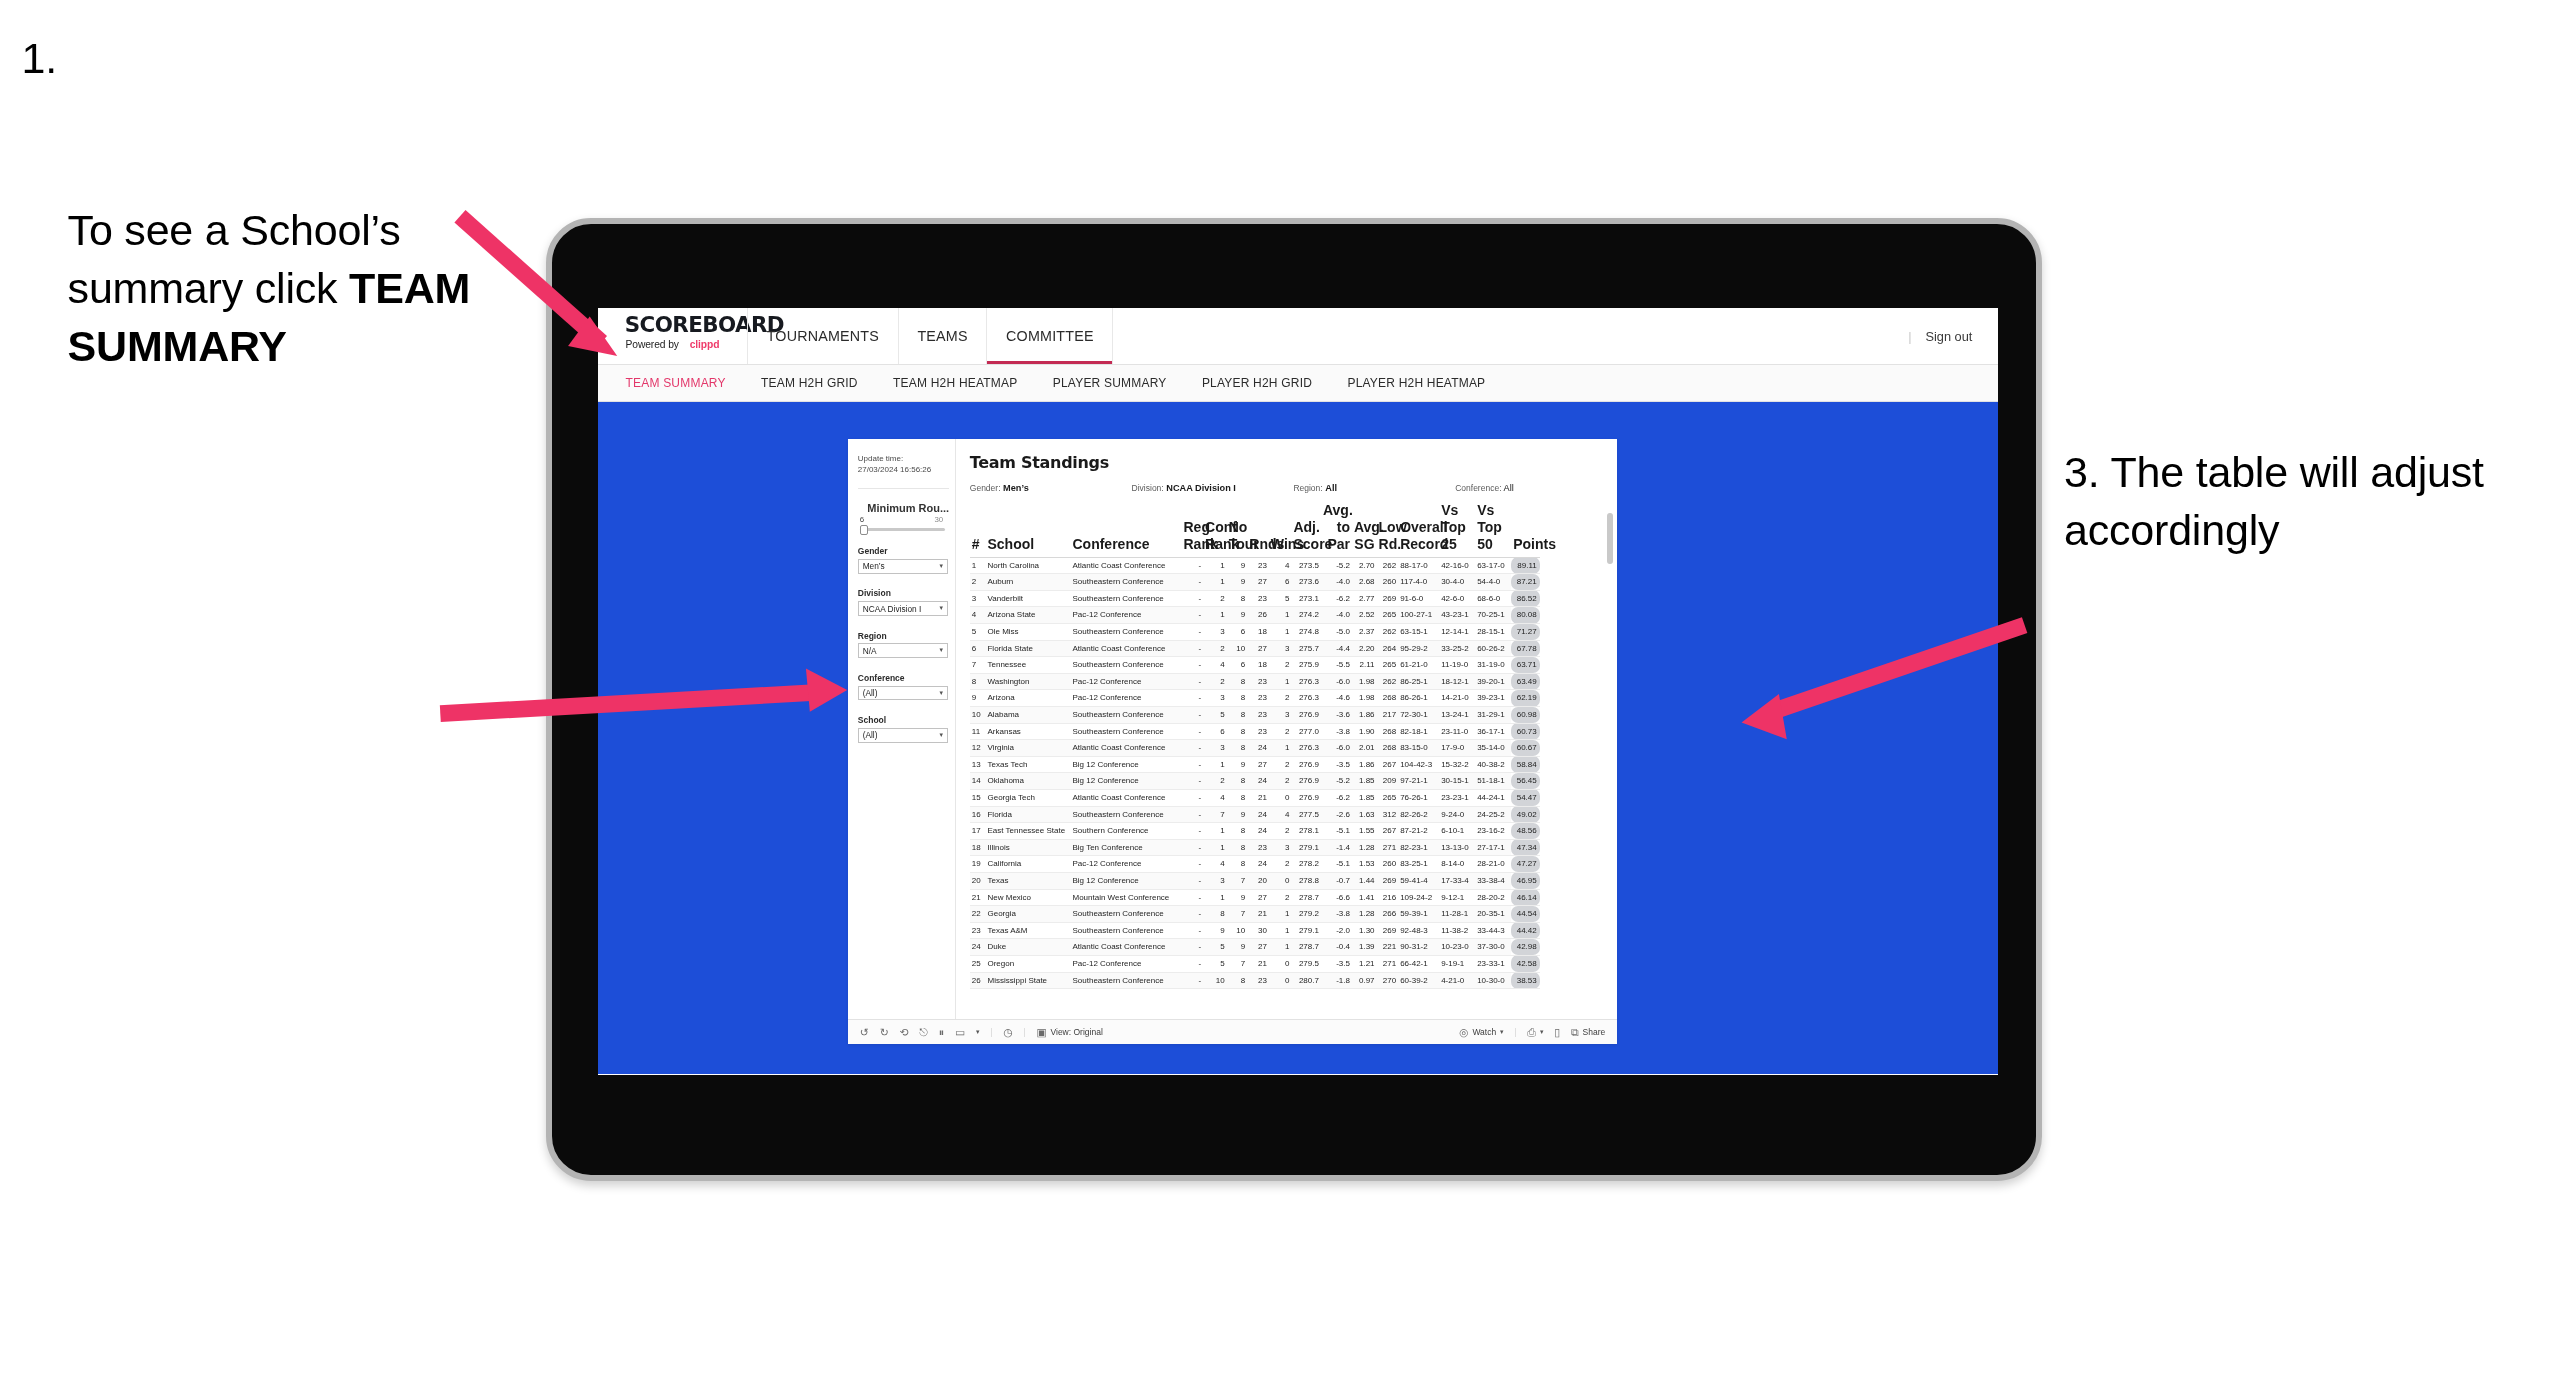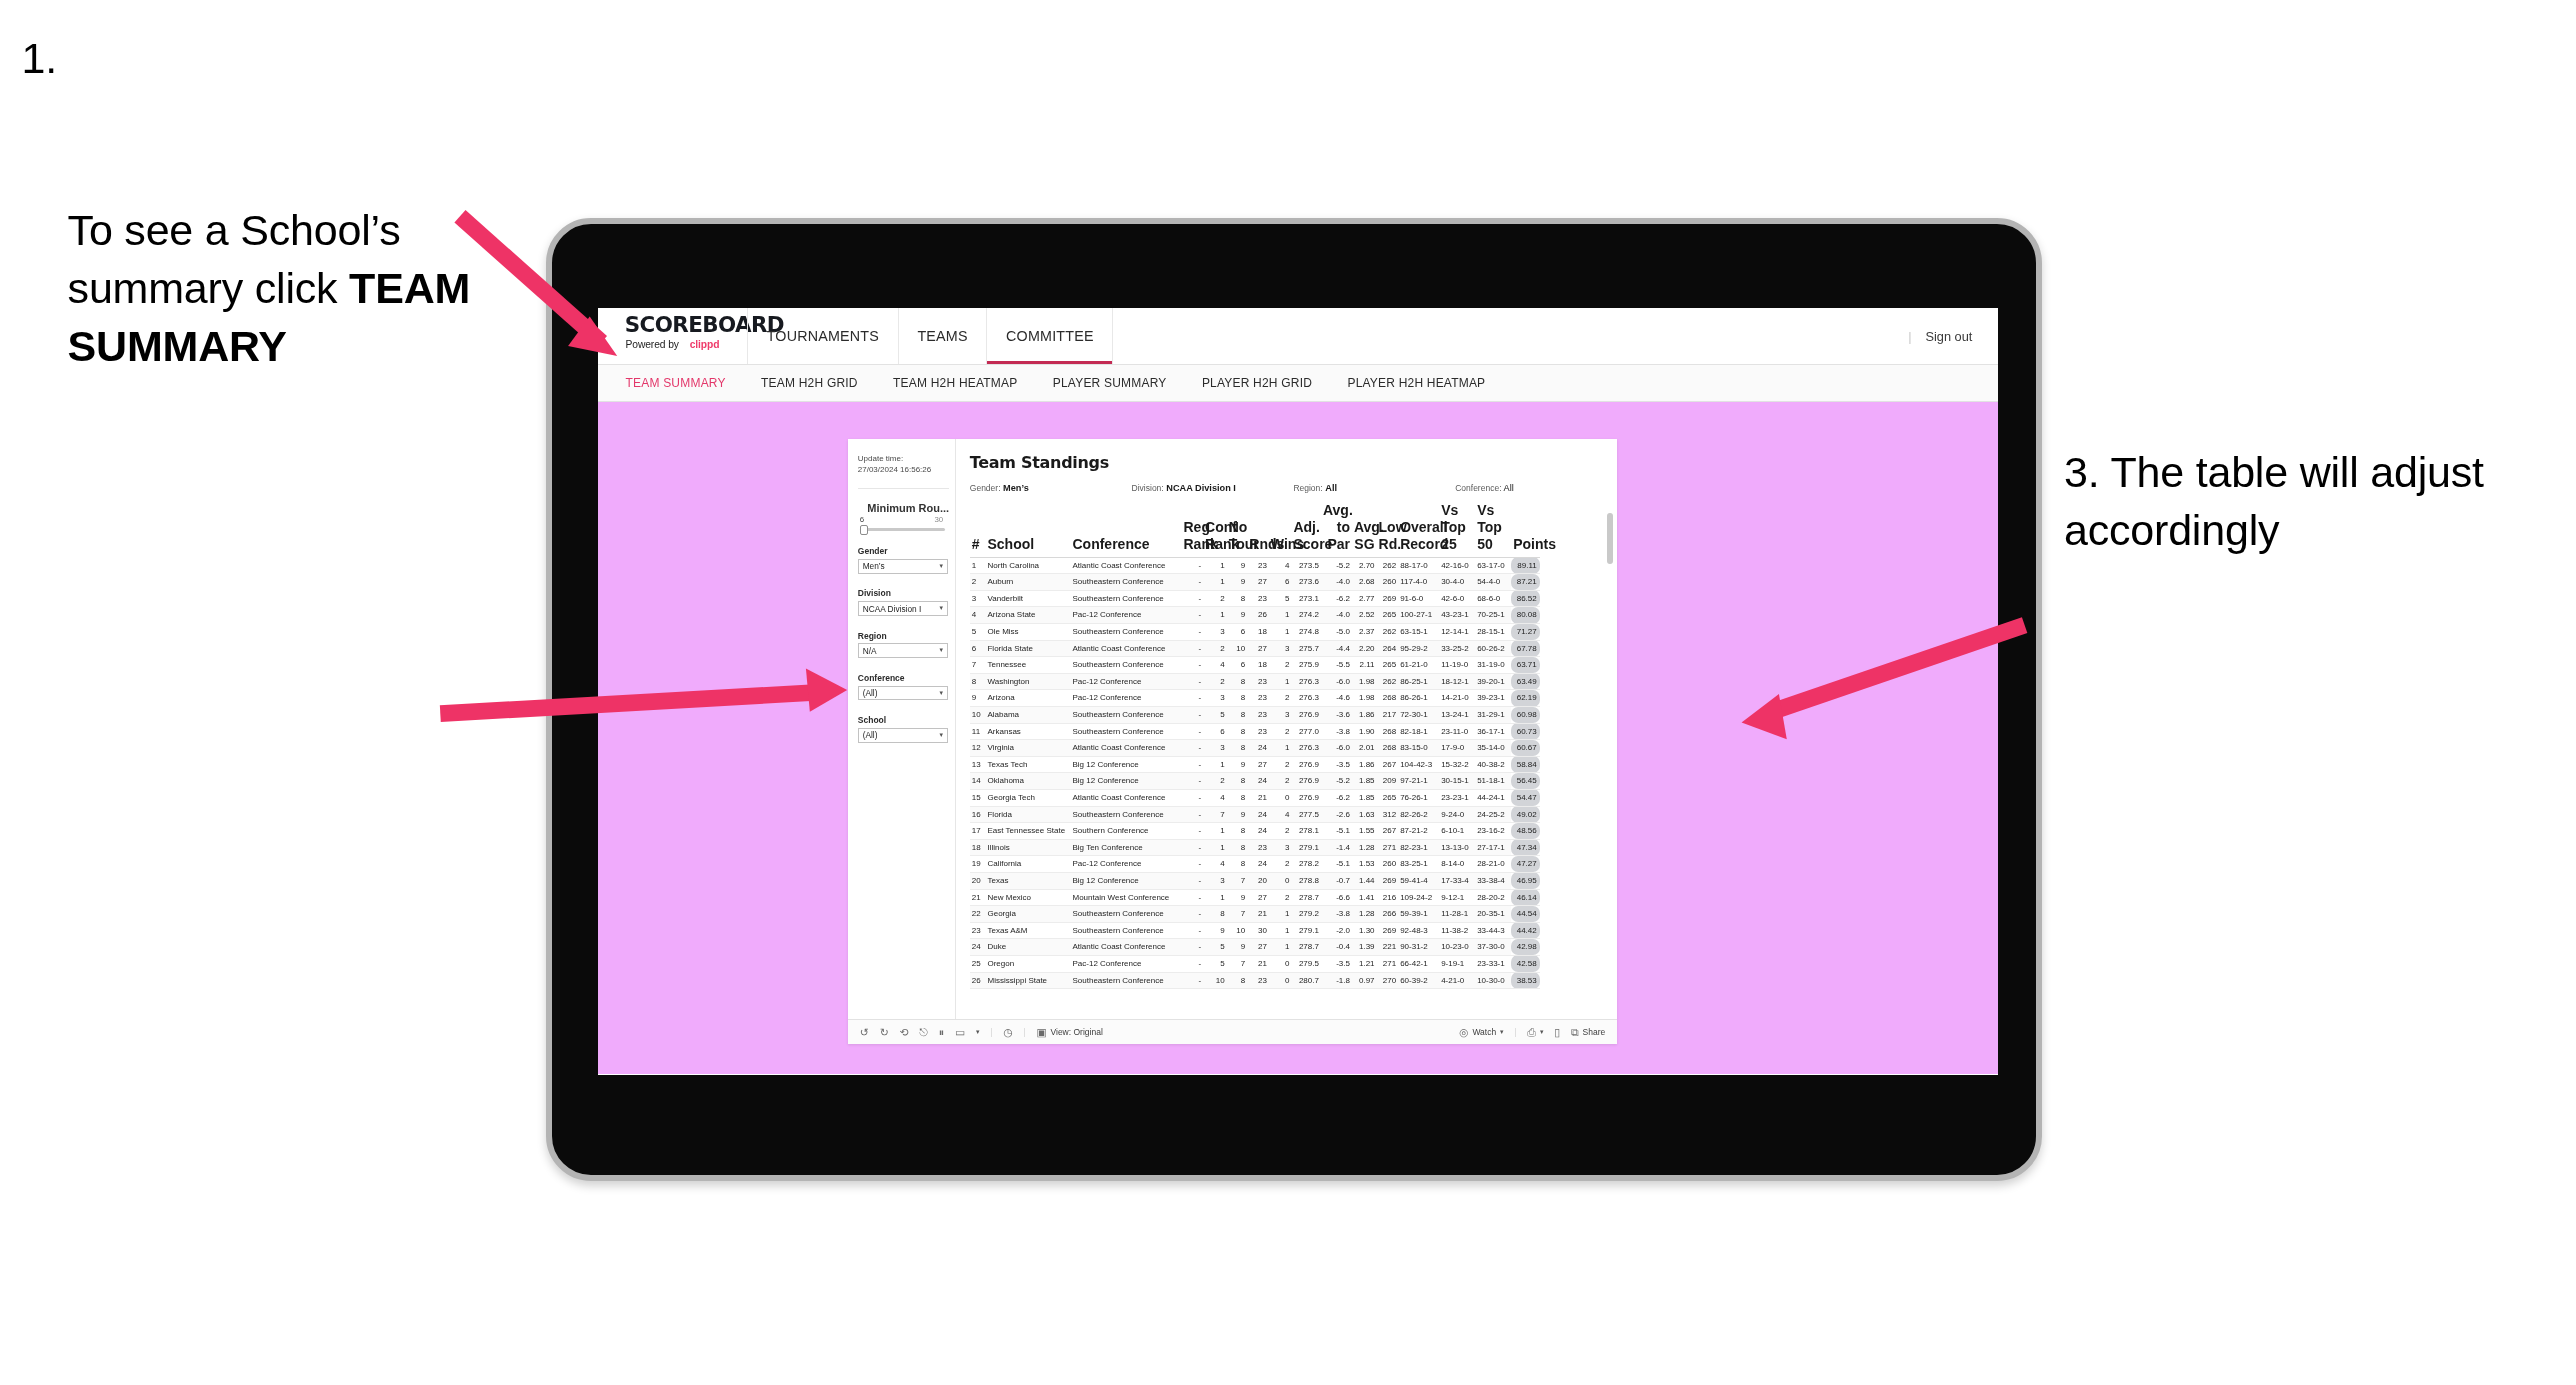--- a/index.html
+++ b/index.html
@@ -96,21 +96,21 @@
     border-bottom: 1px solid #e2e2e2;
     display: flex; align-items: center; padding-left: 27.5px; gap: 0;
   }
   .subtab {
     font-size: 12px; color: #2b2b2b; letter-spacing: 0.2px;
     padding: 0 21.6px 0 0; margin-right: 13.8px; cursor: pointer;
   }
   .subtab.active { color: #e3376a; }
 
   
-  .canvas { background: #f0abfc; height: 672px; position: relative; padding-top: 37px; }
+  .canvas { background: #1d4ed8; height: 672px; position: relative; padding-top: 37px; }
 
   .vizcard {
     position: absolute; left: 250px; top: 37px;
     width: 769px; height: 605px;
     background: #fff;
     box-shadow: 0 1px 2.9px rgba(0,0,0,0.10);
     display: flex; flex-direction: column;
   }
   .vizbody { display: flex; flex: 1; min-height: 0; }
 

